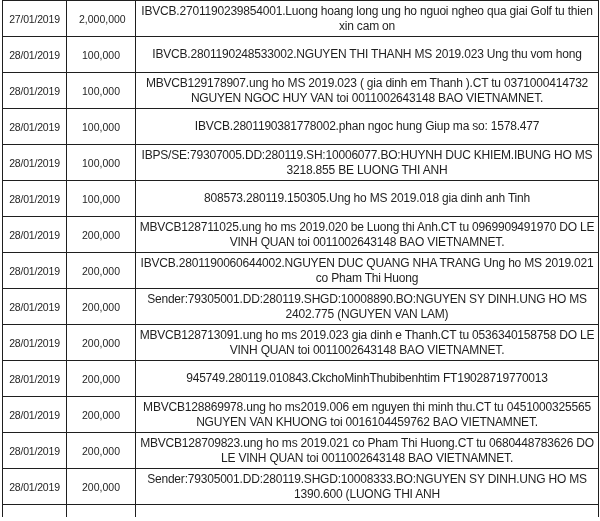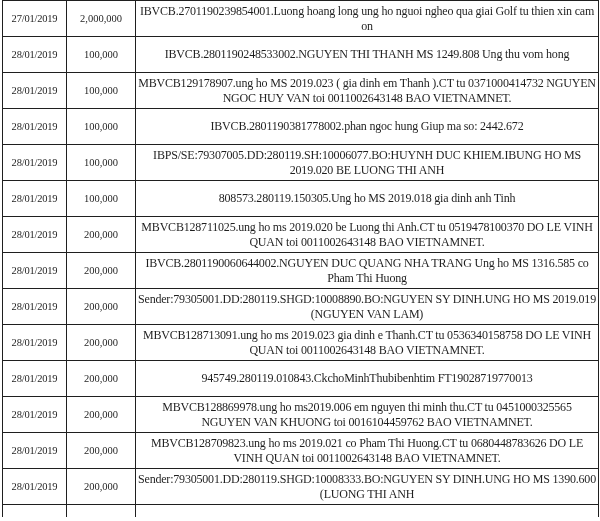--- a/index.html
+++ b/index.html
@@ -3,21 +3,21 @@
 <meta charset="utf-8">
 <style>
   html, body { margin: 0; padding: 0; }
   body { background: #ffffff; }
   .page {
     position: relative;
     width: 600px;
     height: 521px;
     background: #ffffff;
     overflow: hidden;
-    font-family: Liberation Serif, serif;
+    font-family: Liberation Sans, sans-serif;
     color: #1f1f1f;
   }
   table.tx {
     position: absolute;
     left: 2px;
     top: -2px;
     border-collapse: collapse;
     table-layout: fixed;
     width: 593px;
   }
@@ -66,56 +66,56 @@
       </tr>
 
       <tr class="data-row">
           <td class="date">27/01/2019</td>
           <td class="amount">2,000,000</td>
           <td class="description">IBVCB.2701190239854001.Luong hoang long ung ho nguoi ngheo qua giai Golf tu thien xin cam on</td>
         </tr>
         <tr class="data-row">
           <td class="date">28/01/2019</td>
           <td class="amount">100,000</td>
-          <td class="description">IBVCB.2801190248533002.NGUYEN THI THANH MS 1249.808 Ung thu vom hong</td>
+          <td class="description">IBVCB.2801190248533002.NGUYEN THI THANH MS 2019.023 Ung thu vom hong</td>
         </tr>
         <tr class="data-row">
           <td class="date">28/01/2019</td>
           <td class="amount">100,000</td>
           <td class="description">MBVCB129178907.ung ho MS 2019.023 ( gia dinh em Thanh ).CT tu 0371000414732 NGUYEN NGOC HUY VAN toi 0011002643148 BAO VIETNAMNET.</td>
         </tr>
         <tr class="data-row">
           <td class="date">28/01/2019</td>
           <td class="amount">100,000</td>
-          <td class="description">IBVCB.2801190381778002.phan ngoc hung Giup ma so: 2442.672</td>
+          <td class="description">IBVCB.2801190381778002.phan ngoc hung Giup ma so: 1578.477</td>
         </tr>
         <tr class="data-row">
           <td class="date">28/01/2019</td>
           <td class="amount">100,000</td>
-          <td class="description">IBPS/SE:79307005.DD:280119.SH:10006077.BO:HUYNH DUC KHIEM.IBUNG HO MS 2019.020 BE LUONG THI ANH</td>
+          <td class="description">IBPS/SE:79307005.DD:280119.SH:10006077.BO:HUYNH DUC KHIEM.IBUNG HO MS 3218.855 BE LUONG THI ANH</td>
         </tr>
         <tr class="data-row">
           <td class="date">28/01/2019</td>
           <td class="amount">100,000</td>
           <td class="description">808573.280119.150305.Ung ho MS 2019.018 gia dinh anh Tinh</td>
         </tr>
         <tr class="data-row">
           <td class="date">28/01/2019</td>
           <td class="amount">200,000</td>
-          <td class="description">MBVCB128711025.ung ho ms 2019.020 be Luong thi Anh.CT tu 0519478100370 DO LE VINH QUAN toi 0011002643148 BAO VIETNAMNET.</td>
+          <td class="description">MBVCB128711025.ung ho ms 2019.020 be Luong thi Anh.CT tu 0969909491970 DO LE VINH QUAN toi 0011002643148 BAO VIETNAMNET.</td>
         </tr>
         <tr class="data-row">
           <td class="date">28/01/2019</td>
           <td class="amount">200,000</td>
-          <td class="description">IBVCB.2801190060644002.NGUYEN DUC QUANG NHA TRANG Ung ho MS 1316.585 co Pham Thi Huong</td>
+          <td class="description">IBVCB.2801190060644002.NGUYEN DUC QUANG NHA TRANG Ung ho MS 2019.021 co Pham Thi Huong</td>
         </tr>
         <tr class="data-row">
           <td class="date">28/01/2019</td>
           <td class="amount">200,000</td>
-          <td class="description">Sender:79305001.DD:280119.SHGD:10008890.BO:NGUYEN SY DINH.UNG HO MS 2019.019 (NGUYEN VAN LAM)</td>
+          <td class="description">Sender:79305001.DD:280119.SHGD:10008890.BO:NGUYEN SY DINH.UNG HO MS 2402.775 (NGUYEN VAN LAM)</td>
         </tr>
         <tr class="data-row">
           <td class="date">28/01/2019</td>
           <td class="amount">200,000</td>
           <td class="description">MBVCB128713091.ung ho ms 2019.023 gia dinh e Thanh.CT tu 0536340158758 DO LE VINH QUAN toi 0011002643148 BAO VIETNAMNET.</td>
         </tr>
         <tr class="data-row">
           <td class="date">28/01/2019</td>
           <td class="amount">200,000</td>
           <td class="description">945749.280119.010843.CkchoMinhThubibenhtim FT19028719770013</td>

